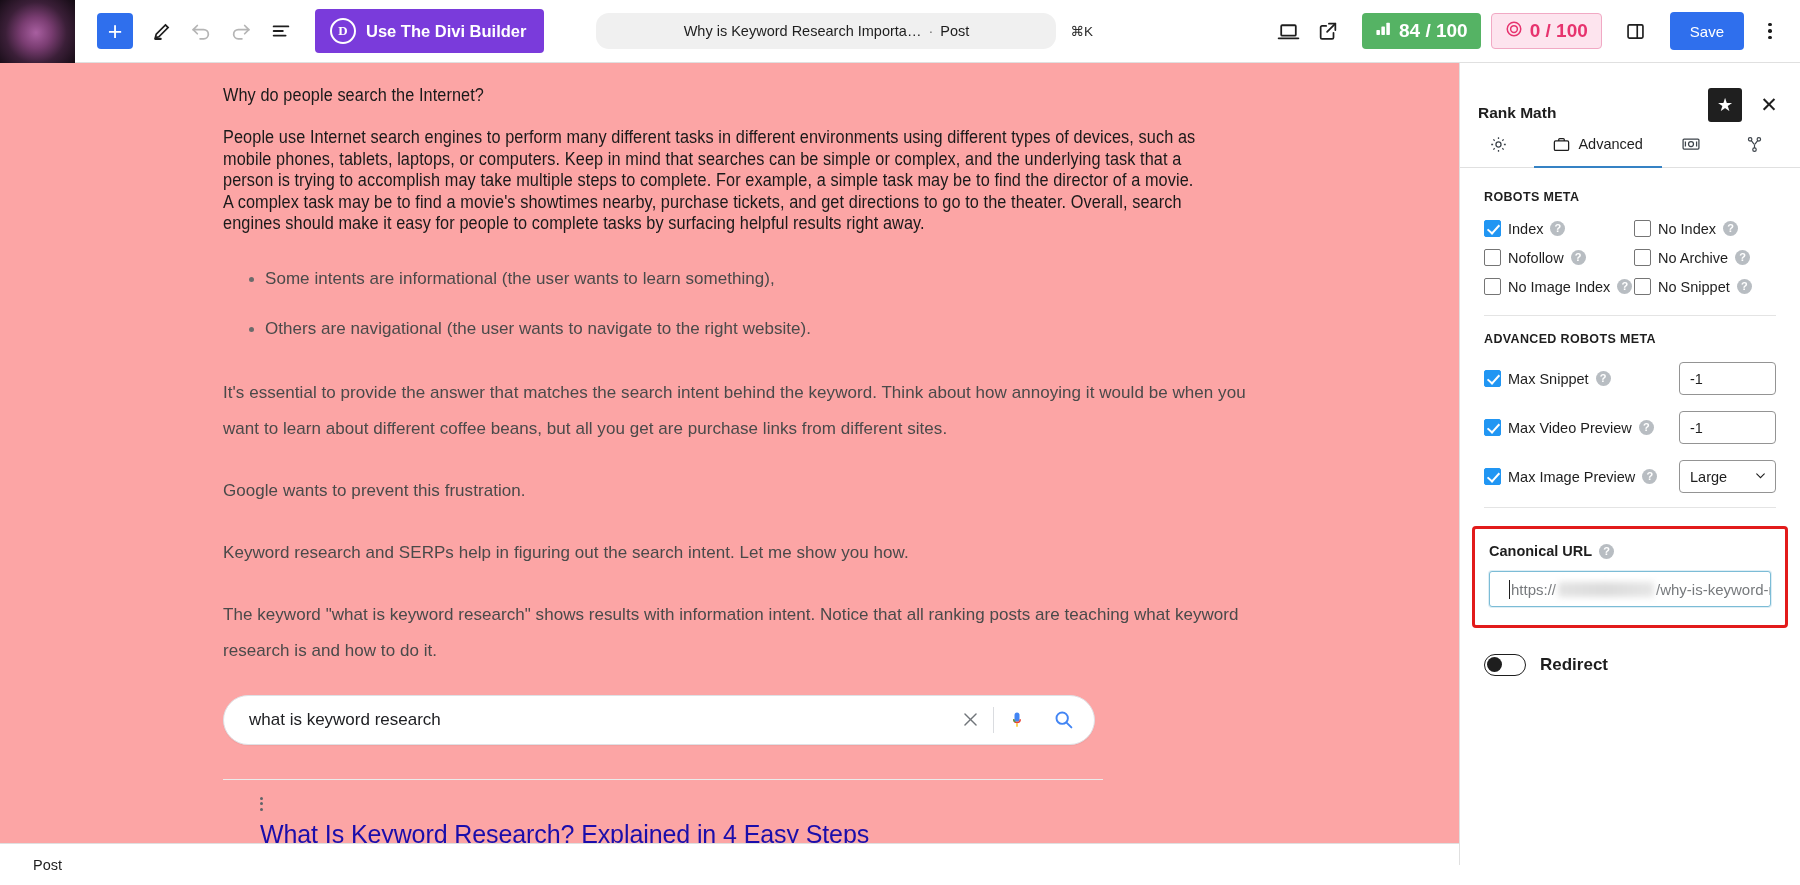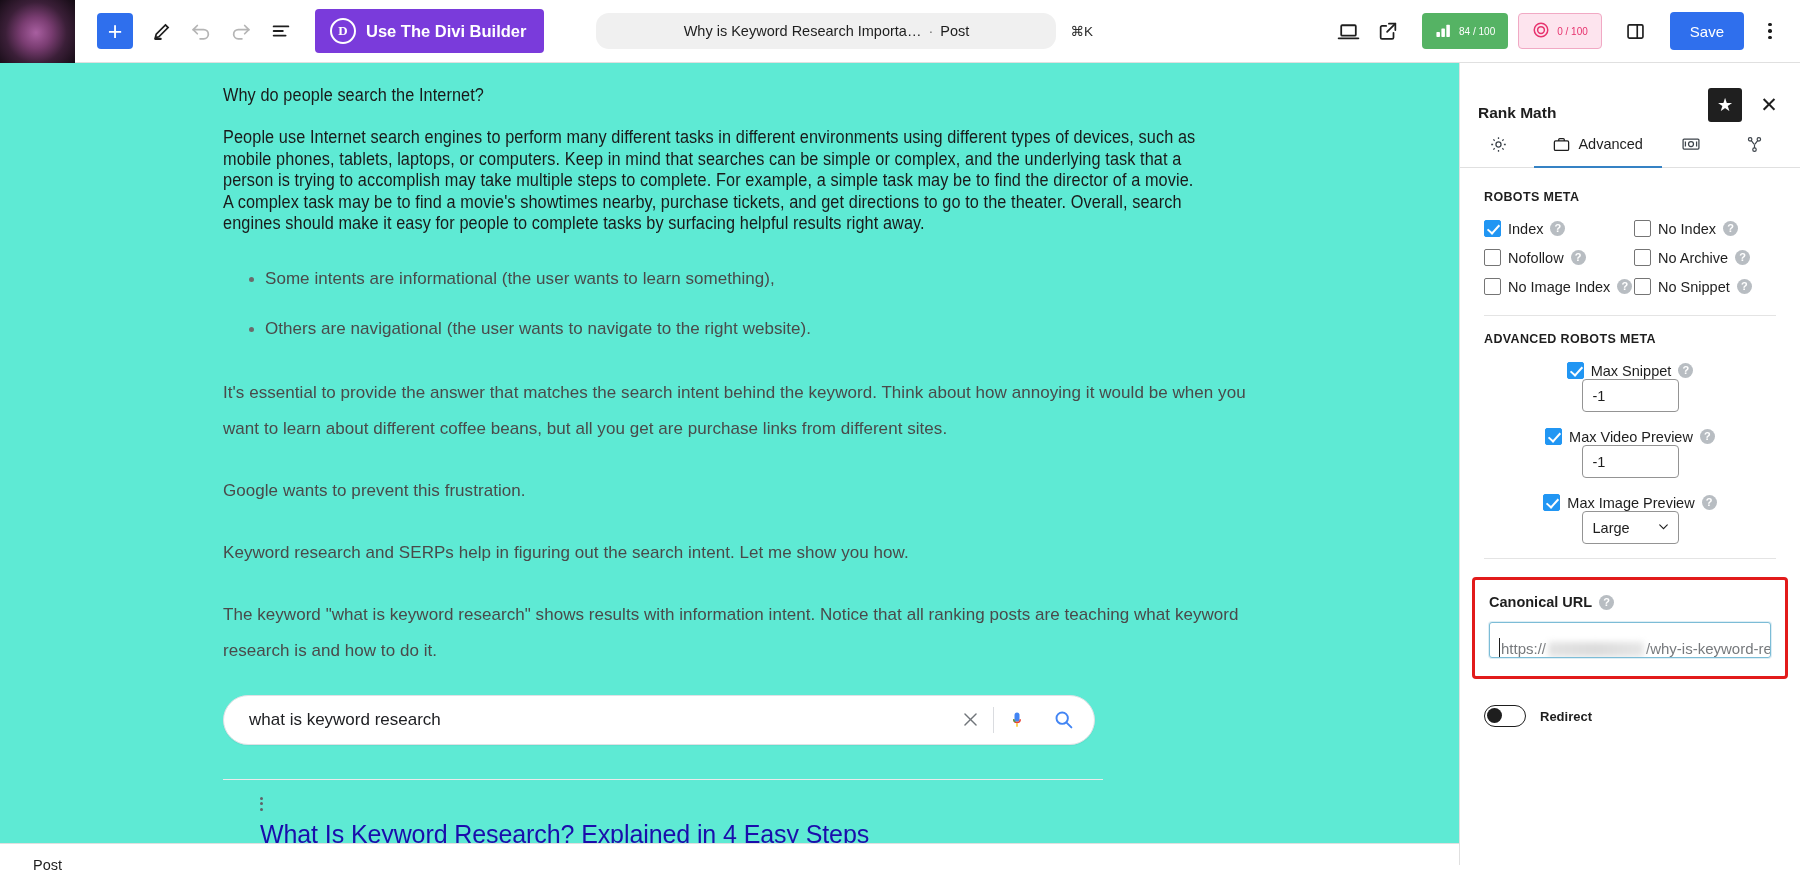--- a/index.html
+++ b/index.html
@@ -65,42 +65,42 @@
   #kbd-hint {
     margin-left: 14px; font-size: 13.5px; color: #2b2b2b; flex: 0 0 auto;
   }
 
   .tb-spacer { flex: 1 1 auto; }
 
   .score-pill {
     height: 36px; border-radius: 4px;
     display: flex; align-items: center; gap: 7px;
     padding: 0 13px; cursor: pointer; flex: 0 0 auto;
-    font-size: 10px; font-weight: 400;
+    font-size: 19px; font-weight: 700;
   }
   #seo-score { background: #55b364; color: #ffffff; margin-left: 6px; }
   #ai-score { background: #fde4ee; color: #e7336e; border: 1px solid #f1a9c4; margin-left: 10px; }
 
   #save-btn {
     height: 38px; background: #2f6fed; color: #fff;
     border-radius: 4px; padding: 0 20px; margin-left: 14px;
     display: flex; align-items: center; justify-content: center;
     font-size: 15px; font-weight: 500; cursor: pointer; flex: 0 0 auto;
   }
   #kebab-btn {
     width: 40px; height: 40px; margin-left: 6px; margin-right: 10px;
     display: flex; flex-direction: column; align-items: center; justify-content: center;
     gap: 3px; cursor: pointer; flex: 0 0 auto;
   }
   #kebab-btn i { width: 3.5px; height: 3.5px; background: #1e1e1e; border-radius: 50%; display:block; }
 
   
   #canvas {
     position: absolute; left: 0; top: 63px; width: 1459px; height: 802px;
-    background: #5eead4; overflow: hidden; padding-left: 22px;
+    background: #fca5a5; overflow: hidden; padding-left: 22px;
   }
   #content {
     position: absolute; left: 0; top: 0; width: 1459px;
     padding: 22px 180px 0 223px;
   }
 
   
   .doc-img {
     font-family: "Liberation Sans Narrow", "Liberation Sans", sans-serif;
     color: #1a1a1a;
@@ -222,21 +222,21 @@
   .cblabel { font-size: 14.5px; color: #1e1e1e; white-space: nowrap; }
   .qmark {
     width: 15px; height: 15px; border-radius: 50%; background: #b8bdc2; color: #fff;
     font-size: 11px; font-weight: 700; display: inline-flex; align-items: center;
     justify-content: center; flex: 0 0 auto; cursor: pointer; line-height: 1;
   }
 
   .sb-divider { height: 1px; background: #e4e4e4; margin: 20px 0 0 0; }
 
   .adv-row {
-    display: flex; align-items: center; margin-bottom: 16px; flex-direction: column;
+    display: flex; align-items: center; margin-bottom: 16px;
   }
   .adv-row .left { display: flex; align-items: center; gap: 7px; flex: 1 1 auto; }
   .adv-field {
     width: 97px; height: 33px; border: 1px solid #949494; border-radius: 4px;
     background: #fff; display: flex; align-items: center; padding: 0 10px;
     font-size: 14.5px; color: #1e1e1e; cursor: text;
   }
   .adv-select {
     width: 97px; height: 33px; border: 1px solid #949494; border-radius: 4px;
     background: #fff; display: flex; align-items: center; justify-content: space-between;
@@ -244,21 +244,21 @@
   }
 
   #canonical-box {
     margin: 16px 12px 0 12px; border: 3px solid #e21b1b; border-radius: 4px;
     padding: 14px 14px 18px 14px;
   }
   #canonical-label-row { display: flex; align-items: center; gap: 7px; margin-bottom: 12px; }
   #canonical-label { font-size: 14.5px; font-weight: 700; color: #1e1e1e; }
   #canonical-input {
     height: 36px; border: 1px solid #7cbcd6; border-radius: 3px; background: #fff;
-    display: flex; align-items: flex-end; padding: 0 9px; overflow: hidden;
+    display: flex; align-items: center; padding: 0 19px; overflow: hidden;
     font-size: 15px; color: #777a7d; white-space: nowrap; cursor: text;
     box-shadow: 0 0 0 1px rgba(124,188,214,0.25);
   }
   #caret { width: 1px; height: 19px; background: #1e1e1e; margin-right: 1px; flex: 0 0 auto;}
   .blur-chunk {
     display: inline-block; width: 96px; height: 15px; flex: 0 0 auto;
     background: linear-gradient(90deg,#e3e3e3,#dcdcdc,#e6e6e6);
     filter: blur(3px); border-radius: 2px; margin: 0 2px;
   }
 
@@ -266,21 +266,21 @@
     display: flex; align-items: center; gap: 14px; padding: 26px 24px 0 24px;
   }
   #redirect-toggle {
     width: 42px; height: 22px; border: 1.5px solid #1e1e1e; border-radius: 11px;
     background: #fff; position: relative; cursor: pointer; flex: 0 0 auto;
   }
   #redirect-toggle i {
     position: absolute; left: 2px; top: 2px; width: 15px; height: 15px;
     border-radius: 50%; background: #1e1e1e; display:block;
   }
-  #redirect-label { font-size: 13px; font-weight: 600; color: #1e1e1e; }
+  #redirect-label { font-size: 17px; font-weight: 600; color: #1e1e1e; }
 
   
   #bottombar {
     position: absolute; left: 0; bottom: 0; width: 1459px; height: 42px;
     background: #fff; border-top: 1px solid #e0e0e0;
     display: flex; align-items: center; padding-left: 33px;
   }
   #bottom-label { font-size: 14.5px; color: #1e1e1e; }
 </style>
 </head>

